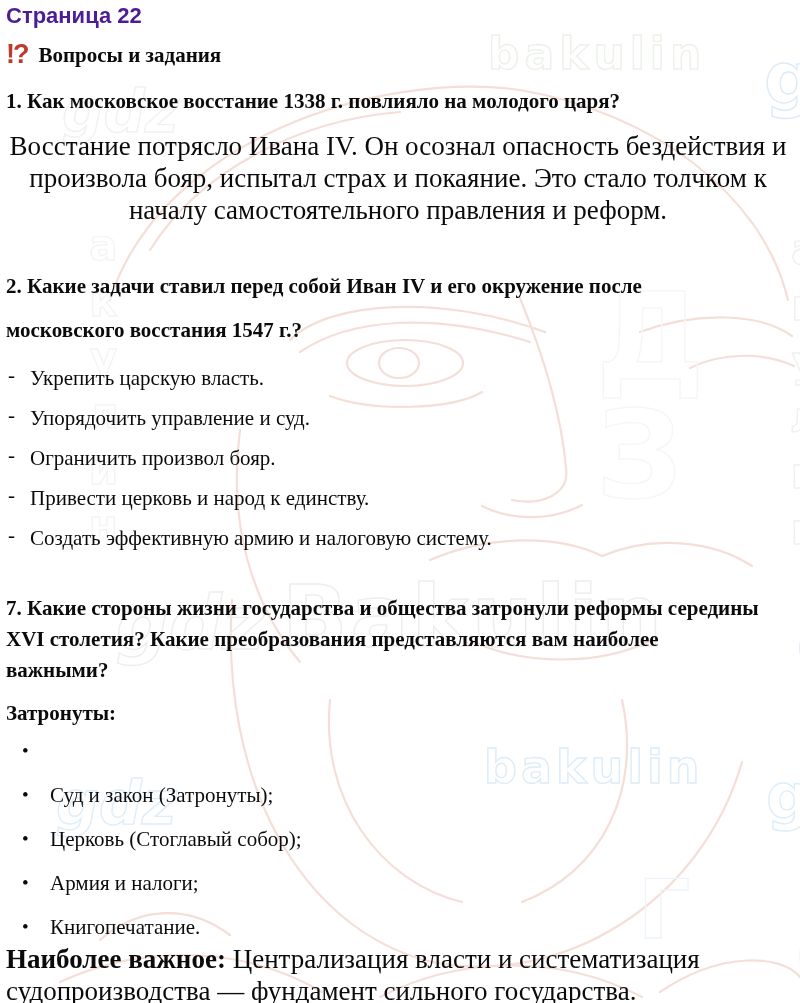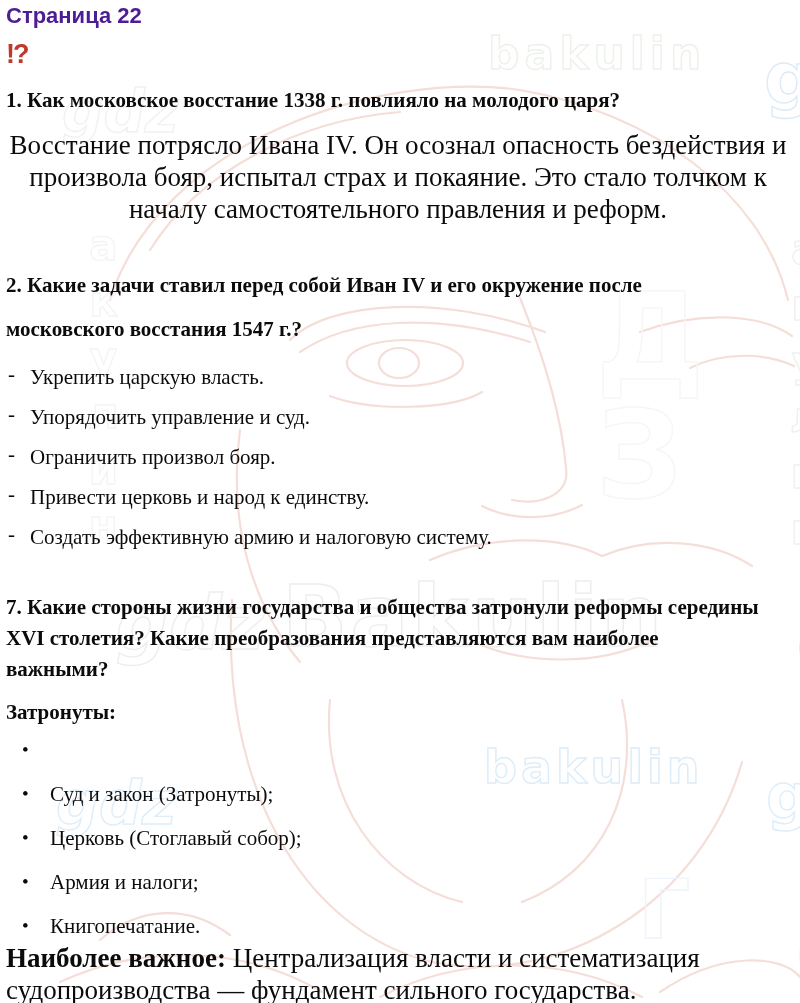--- a/index.html
+++ b/index.html
@@ -134,20 +134,21 @@
   <span class="wm wm-gamma">Г</span>
   <span class="wm wm-six">6</span>
 </div>
 
 <div class="content">
 
   <h1 class="page-label">Страница 22</h1>
 
   <div class="section-header">
     <span class="interrobang">!?</span>
+    <h2 class="section-title">Вопросы и задания</h2>
   </div>
 
   <h3 class="q-title q1-title">1. Как московское восстание 1338 г. повлияло на молодого царя?</h3>
 
   <p class="answer">Восстание потрясло Ивана IV. Он осознал опасность бездействия и произвола бояр, испытал страх и покаяние. Это стало толчком к началу самостоятельного правления и реформ.</p>
 
   <h3 class="q-title q2-title">2. Какие задачи ставил перед собой Иван IV и его окружение после московского восстания 1547 г.?</h3>
 
   <ul class="dash-list">
     <li>

